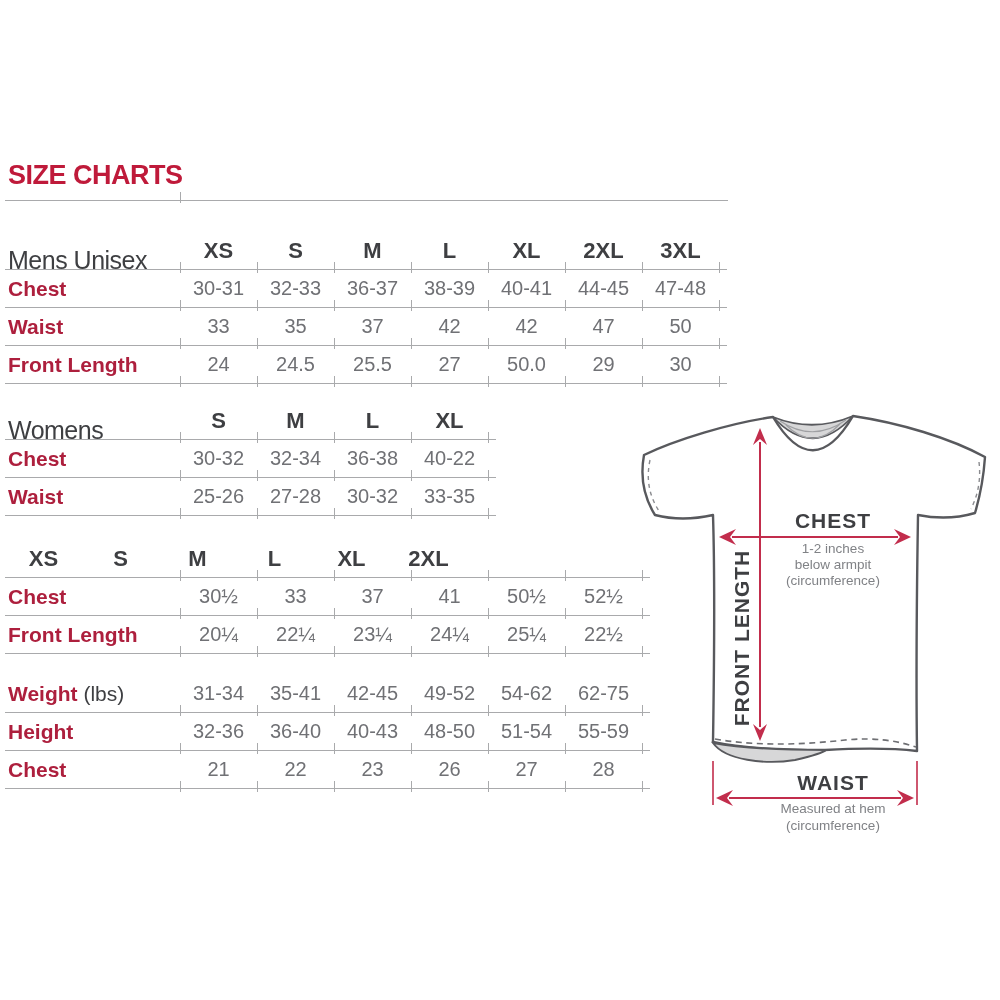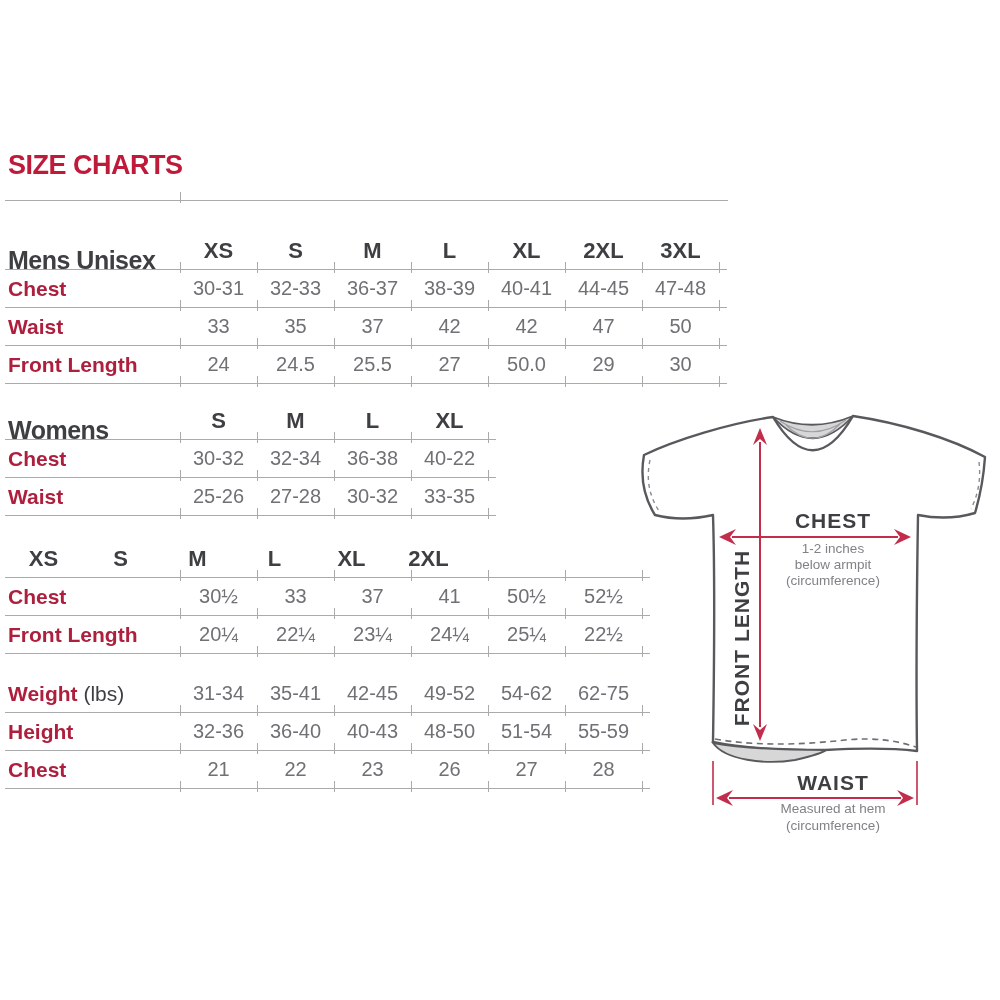--- a/index.html
+++ b/index.html
@@ -4,32 +4,32 @@
 <style>
   :root{
     --title-red:#bf1a3a; --label-red:#ad1f3d; --arrow-red:#c22d4c;
     --header-text:#3e3f42; --value-text:#707175; --line:#a9aaac;
     --outline:#58595d; --shade:#d7d7d8; --note-text:#808286;
   }
   html,body{margin:0;padding:0;background:#fff;}
   body{width:1000px;height:1000px;font-family:"Liberation Sans",sans-serif;}
   .canvas{position:relative;width:1000px;height:1000px;background:#fff;overflow:hidden;}
 
-  .page-title{position:absolute;left:8px;top:150px;margin:0;font-size:27px;font-weight:bold;
+  .page-title{position:absolute;left:8px;top:160px;margin:0;font-size:27px;font-weight:bold;
     color:var(--title-red);letter-spacing:-0.5px;}
   .title-rule{position:absolute;left:5px;top:200px;width:723px;height:1px;background:var(--line);}
   .title-rule .tick{top:-8px;}
 
   .tick{position:absolute;width:1px;height:11px;background:var(--line);}
 
   .size-table{position:absolute;left:5px;}
   .trow{position:relative;display:flex;align-items:center;height:37px;
     border-bottom:1px solid var(--line);box-sizing:content-box;}
   .trow .tick{bottom:-4px;}
-  .section-title{width:175px;font-size:25px;font-weight:bold;color:var(--header-text);
+  .section-title{width:175px;font-size:25px;font-weight:normal;color:var(--header-text);
     letter-spacing:-0.5px;padding-left:3px;box-sizing:border-box;white-space:nowrap;margin-top:20px;}
   .row-label{width:175px;font-size:21px;font-weight:bold;color:var(--label-red);
     padding-left:3px;box-sizing:border-box;white-space:nowrap;}
   .label-suffix{color:var(--header-text);font-weight:normal;}
   .tcell{width:77px;text-align:center;font-size:20px;color:var(--value-text);}
   .col-header{font-size:22px;font-weight:bold;color:var(--header-text);}
 
   .diagram{position:absolute;left:630px;top:398px;width:360px;height:460px;}
   .diagram svg{display:block;}
   .diag-label{font-size:21px;font-weight:bold;fill:var(--header-text);letter-spacing:1px;}

